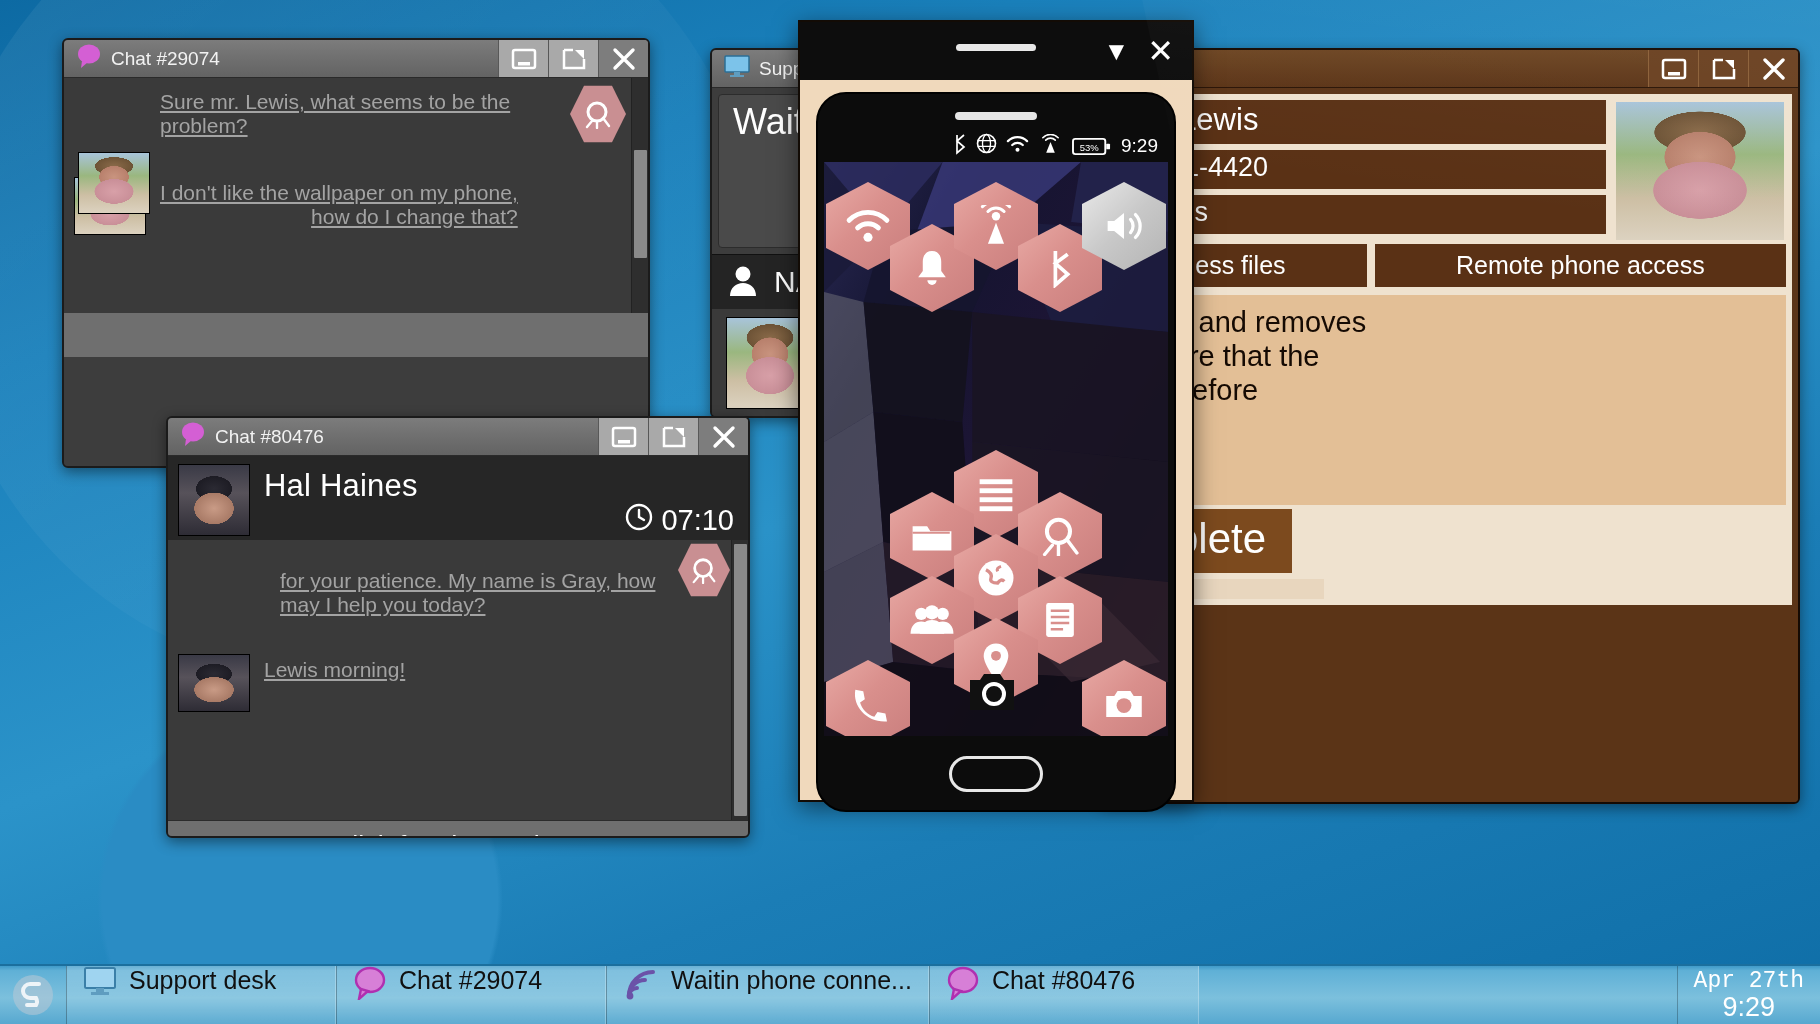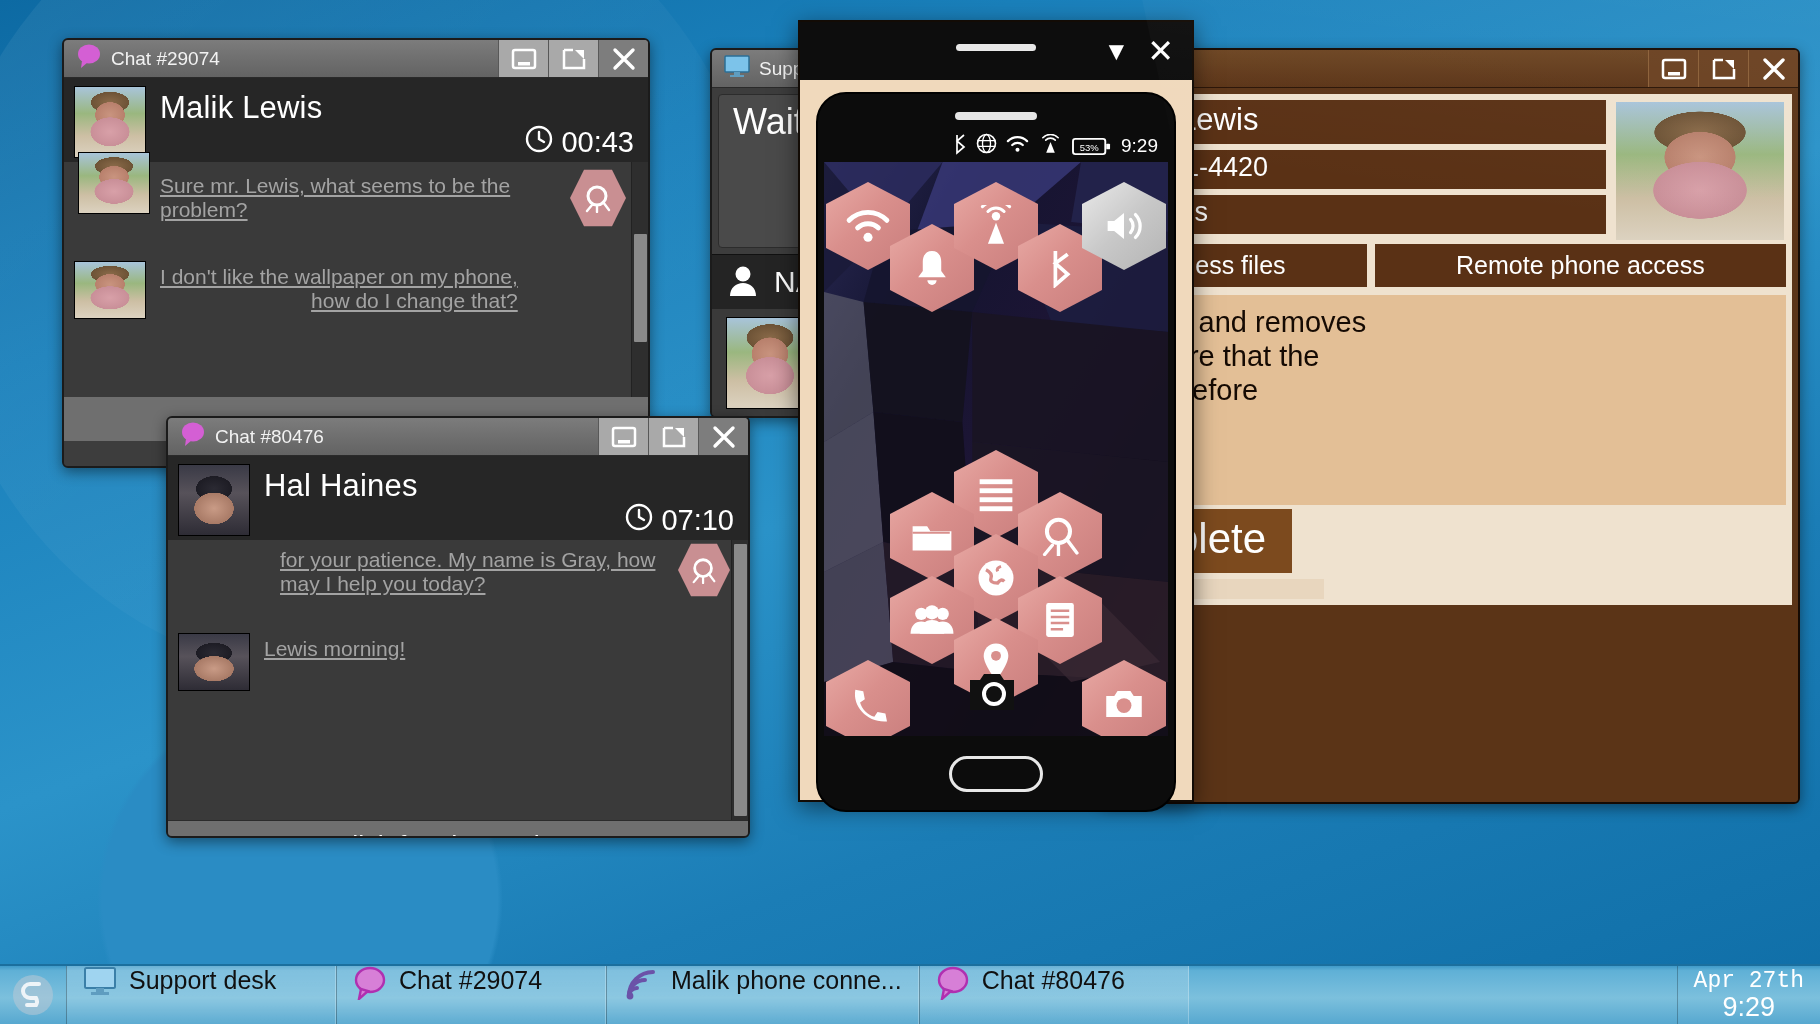--- a/index.html
+++ b/index.html
@@ -418,33 +418,20 @@
             <path d="M14 3 h9 v9 z" fill="#fff"></path>
           </svg>
         </div>
         <div class="tb-btn dark">
           <svg width="26" height="26" viewBox="0 0 26 26">
             <path d="M4 4 L22 22 M22 4 L4 22" stroke="#fff" stroke-width="3.4" stroke-linecap="round"></path>
           </svg>
         </div>
       </div>
       <div class="win-body" style="height:calc(100% - 38px); position:relative;">
-        <div class="chat-head">
-          <div class="avatar ph-malik"></div>
-          <div class="chat-name">Malik Lewis</div>
-          <div class="chat-timer">
-            <span>
-              <svg width="28" height="28" viewBox="0 0 28 28">
-                <circle cx="14" cy="14" r="12" fill="none" stroke="#fff" stroke-width="2.4"></circle>
-                <path d="M14 7 V14 L19 17" fill="none" stroke="#fff" stroke-width="2.4" stroke-linecap="round"></path>
-              </svg>
-            </span>
-            <span>00:43</span>
-          </div>
-        </div>
         <div class="msgs" style="height:235px; position:relative;">
           <div class="msg-row">
             <div class="spacer"></div>
             <div class="msg-text">Sure mr. Lewis, what seems to be the
 problem?</div>
             <div class="agent-badge hex">
               <svg width="30" height="30" viewBox="0 0 30 30">
                 <circle cx="14" cy="13" r="9" fill="none" stroke="#fff" stroke-width="3"></circle>
                 <path d="M20 19 l6 8 M9 22 l-5 6 M14 22 v7" stroke="#fff" stroke-width="2.4" fill="none" stroke-linecap="round"></path>
               </svg>
@@ -506,21 +493,21 @@
                 <circle cx="14" cy="14" r="12" fill="none" stroke="#fff" stroke-width="2.4"></circle>
                 <path d="M14 7 V14 L19 17" fill="none" stroke="#fff" stroke-width="2.4" stroke-linecap="round"></path>
               </svg>
             </span>
             <span>07:10</span>
           </div>
         </div>
         <div class="msgs" style="height:280px; position:relative;">
           <div class="msg-row" style="padding-top:4px;">
             <div class="spacer" style="width:88px;"></div>
-            <div class="msg-text" style="padding-right:60px;">for your patience. My name is Gray, how
+            <div class="msg-text" style="padding-right:60px;margin-top:21px;">for your patience. My name is Gray, how
 may I help you today?</div>
             <div class="agent-badge hex" style="right:18px; top:2px; width:52px; height:56px;">
               <svg width="28" height="28" viewBox="0 0 30 30">
                 <circle cx="14" cy="13" r="9" fill="none" stroke="#fff" stroke-width="3"></circle>
                 <path d="M20 19 l6 8 M9 22 l-5 6 M14 22 v7" stroke="#fff" stroke-width="2.4" fill="none" stroke-linecap="round"></path>
               </svg>
             </div>
           </div>
           <div class="msg-row" style="padding-top:24px;">
             <div class="avatar small ph-hal"></div>
@@ -759,21 +746,21 @@
       <span>
         <svg width="36" height="36" viewBox="0 0 36 36">
           <g fill="none" stroke="#6b52a8" stroke-width="4" stroke-linecap="round">
             <path d="M6 30 A 24 24 0 0 1 30 6"></path>
             <path d="M6 30 A 16 16 0 0 1 22 14"></path>
             <path d="M6 30 A 8 8 0 0 1 14 22"></path>
           </g>
           <circle cx="7" cy="30" r="3.4" fill="#6b52a8"></circle>
         </svg>
       </span>
-      <span>Malik phone conne...</span>
+      <span>Waitin phone conne...</span>
     </div>
 
     <div class="tb-item">
       <span>
         <svg width="34" height="34" viewBox="0 0 34 34">
           <ellipse cx="17" cy="14" rx="14" ry="12" fill="#d77fd7" stroke="#b030b0" stroke-width="2.4"></ellipse>
           <path d="M8 23 L6 33 L15 25 z" fill="#d77fd7" stroke="#b030b0" stroke-width="2.4"></path>
         </svg>
       </span>
       <span>Chat #80476</span>

